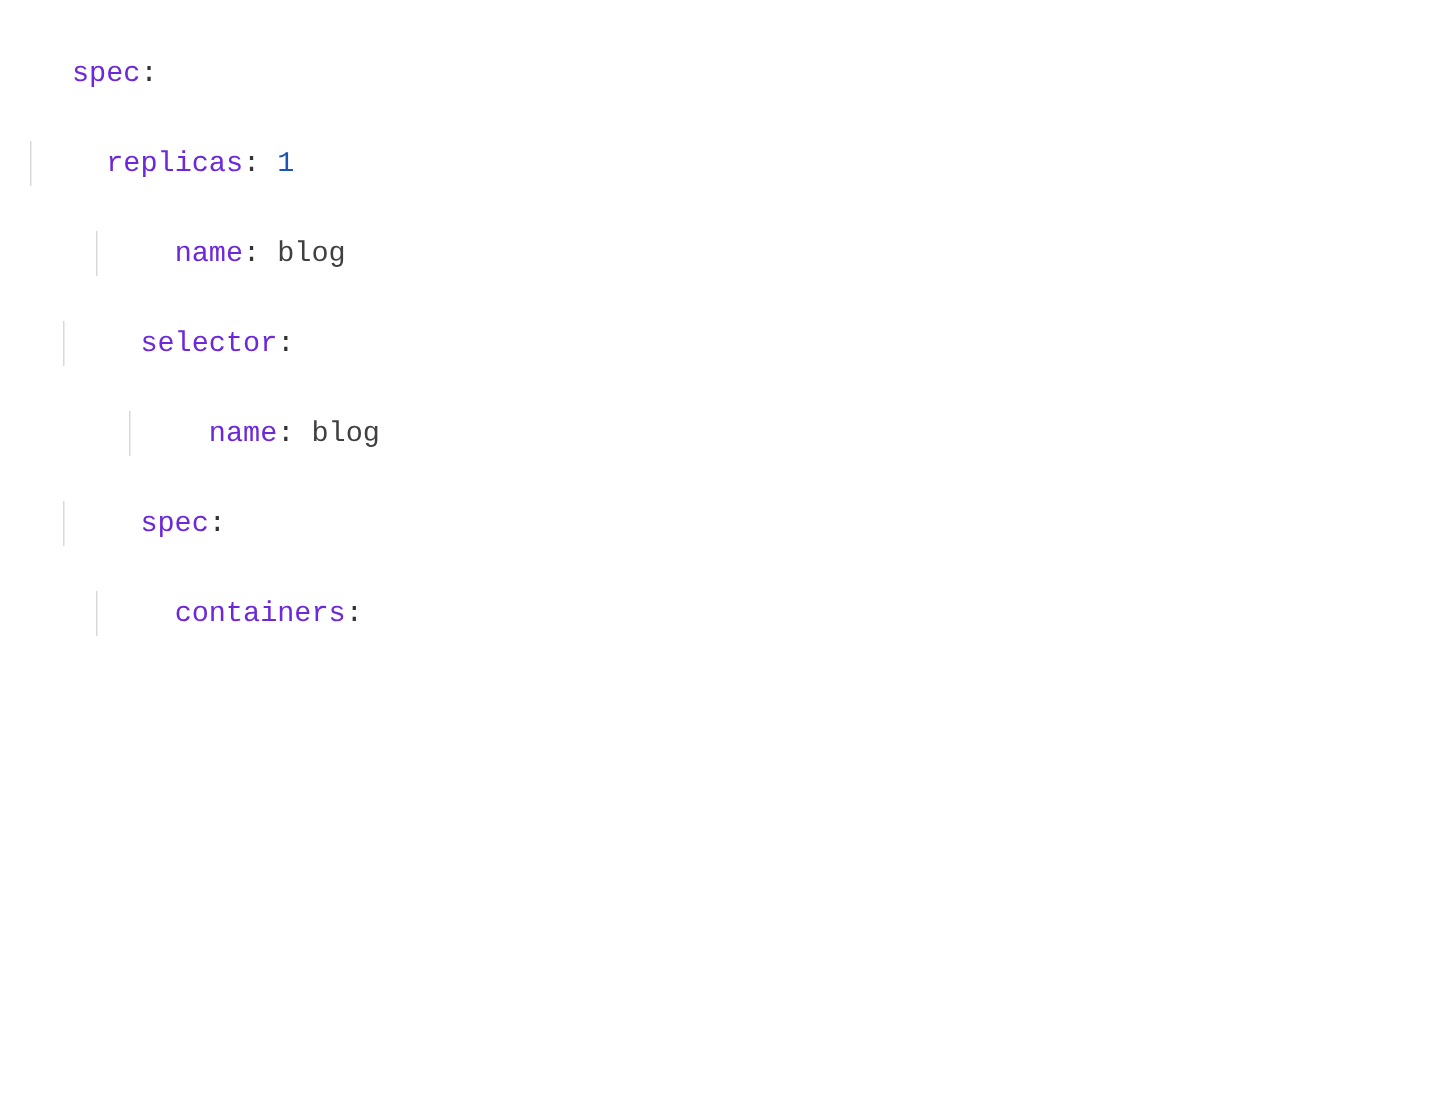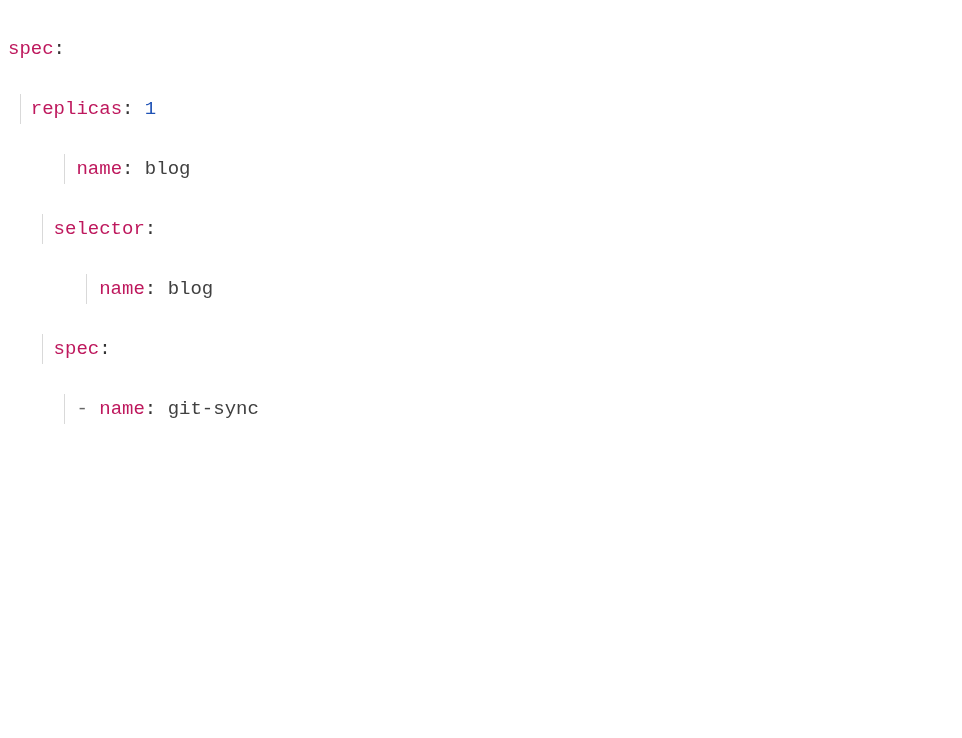--- a/index.html
+++ b/index.html
@@ -25,37 +25,37 @@
     position: absolute;
     left: var(--gx);
     top: 0;
     bottom: 0;
     border-left: 1px solid #d9d9d9;
   }
   .g1::before { --gx: 12px; }
   .g2::before { --gx: 34px; }
   .g3::before { --gx: 56px; }
   .g4::before { --gx: 78px; }
-  .key   { color: #be185d; }
+  .key   { color: #6d28d9; margin-left: 40px; }
   .str   { color: #404040; }
   .num   { color: #1f52b5; }
   .dash  { color: #666666; }
   .punct { color: #333333; }
 </style>
 </head>
 <body>
 
 <div class="code">
 <span class="line"><span class="key">spec</span><span class="punct">:</span></span>
 <span class="line guide g1">  <span class="key">replicas</span><span class="punct">:</span> <span class="num">1</span></span>
 <span class="line guide g3">      <span class="key">name</span><span class="punct">:</span> <span class="str">blog</span></span>
 <span class="line guide g2">    <span class="key">selector</span><span class="punct">:</span></span>
 <span class="line guide g4">        <span class="key">name</span><span class="punct">:</span> <span class="str">blog</span></span>
 <span class="line guide g2">    <span class="key">spec</span><span class="punct">:</span></span>
-<span class="line guide g3">      <span class="dash">-</span> <span class="key">name</span><span class="punct">:</span> <span class="str">git-sync</span></span>
+<span class="line guide g3">      <span class="key">containers</span><span class="punct">:</span></span>
 
 
 
 
 
 
 
 
 
 

